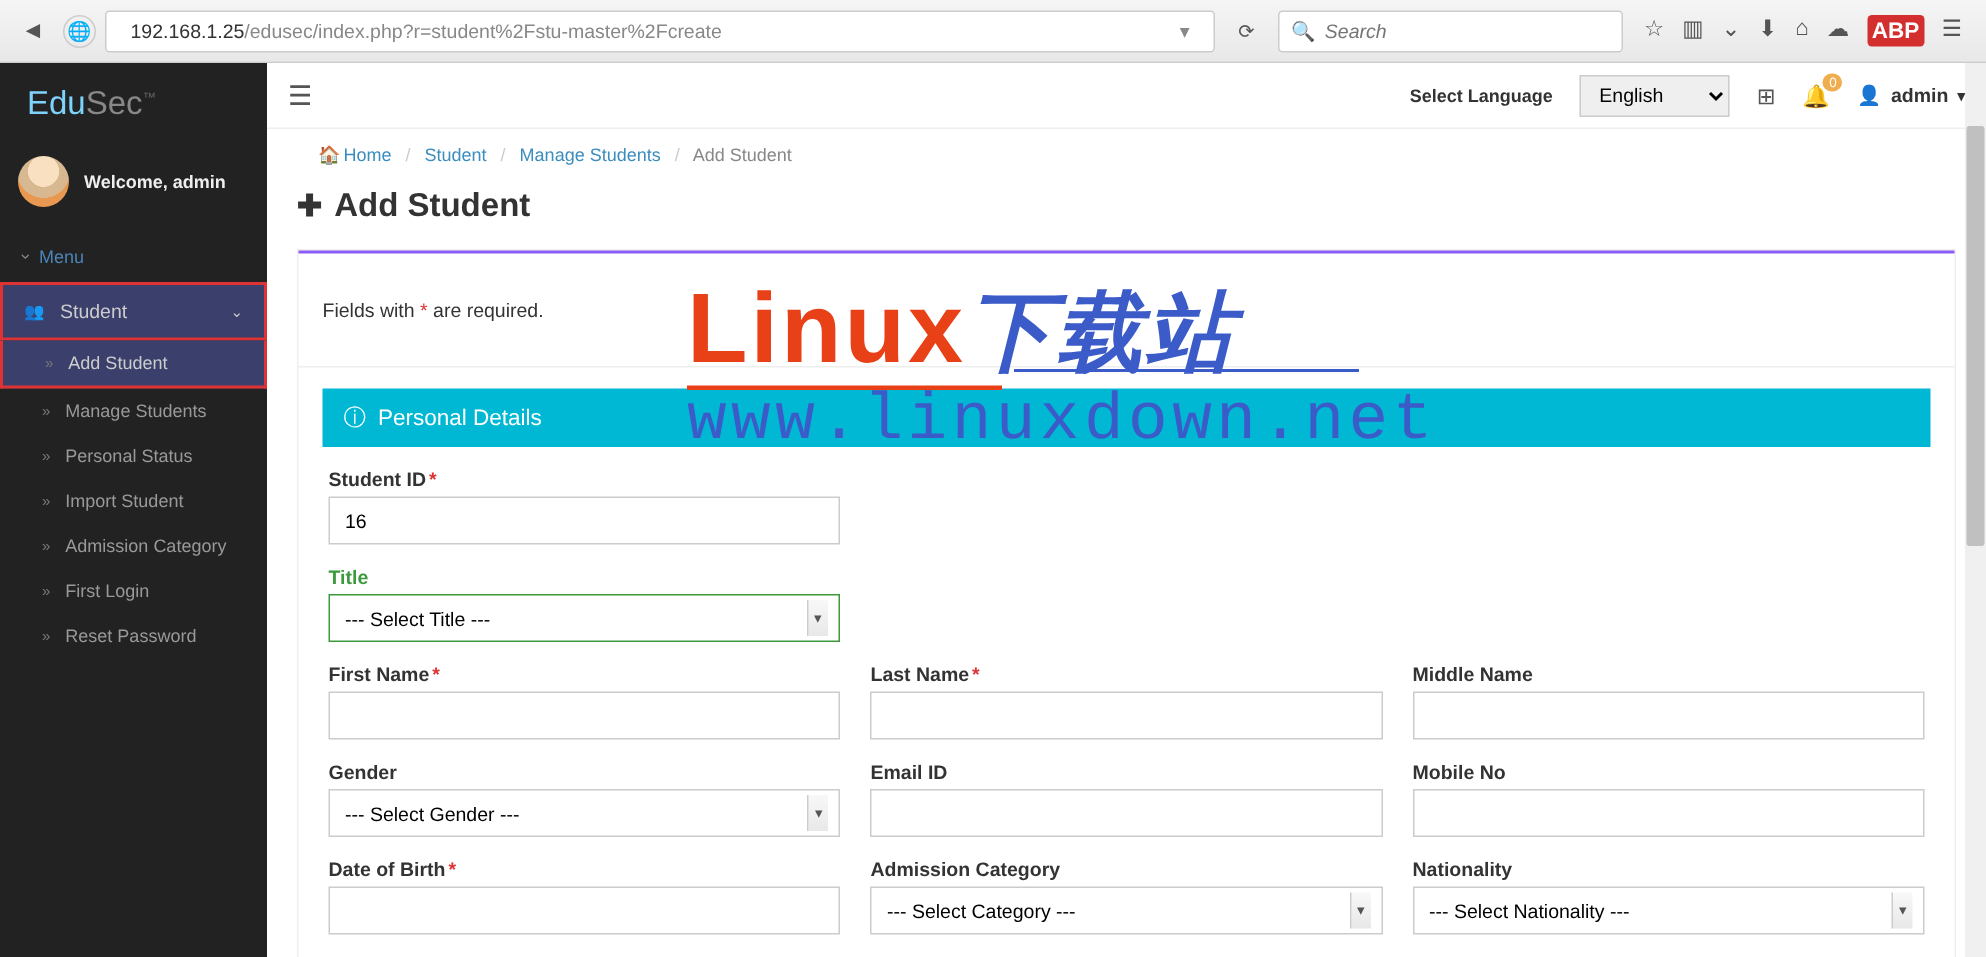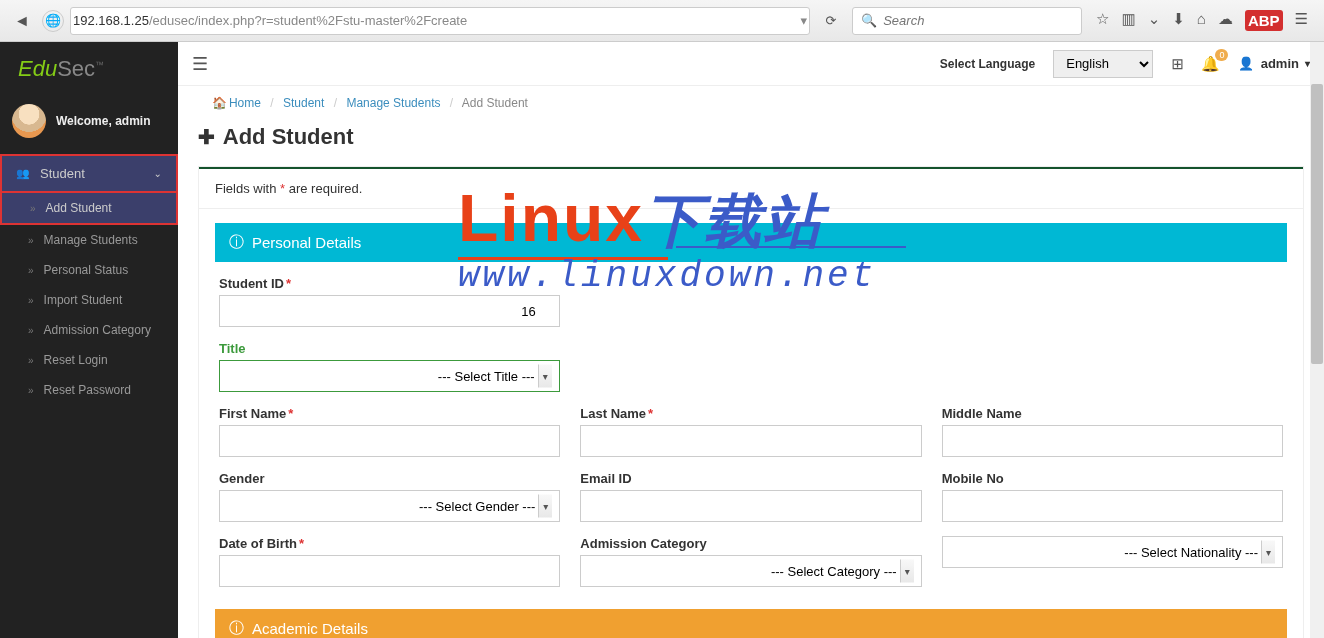--- a/index.html
+++ b/index.html
@@ -1,37 +1,37 @@
 <!DOCTYPE html>
 <html><head>
   <meta charset="utf-8">
   <style>
     * { margin: 0; padding: 0; box-sizing: border-box; font-family: "Helvetica Neue", Helvetica, Arial, sans-serif; }
     body { background: #f5f5f5; font-size: 13px; color: #333; overflow: hidden; }
     
     
     .browser-chrome { height: 42px; background: linear-gradient(#f5f5f5,#e8e8e8); border-bottom: 1px solid #ccc; display: flex; align-items: center; padding: 0 8px; gap: 6px; }
     .nav-btn { width: 28px; height: 28px; border-radius: 4px; display: flex; align-items: center; justify-content: center; color: #555; font-size: 16px; cursor: pointer; }
-    .url-bar { flex: 1; height: 28px; background: #fff; border: 1px solid #ccc; border-radius: 3px; display: flex; align-items: center; padding: 0 2px; gap: 2px; }
+    .url-bar { flex: 1; height: 28px; background: #fff; border: 1px solid #ccc; border-radius: 3px; display: flex; align-items: center; padding: 0 16px; gap: 2px; }
     .url-host { color: #333; font-weight: normal; }
     .url-path { color: #888; }
     .refresh-btn { width: 30px; text-align: center; color: #555; cursor: pointer; }
     .search-bar { width: 230px; height: 28px; background: #fff; border: 1px solid #ccc; border-radius: 3px; display: flex; align-items: center; padding: 0 8px; gap: 6px; }
     .search-bar input { flex: 1; border: none; outline: none; font-size: 13px; color: #888; font-style: italic; }
     .chrome-icons { display: flex; gap: 12px; padding: 0 8px; color: #555; }
     .chrome-icons span { cursor: pointer; font-size: 15px; }
     .abp { background: #d32f2f; color: #fff; font-size: 9px; font-weight: bold; padding: 2px 3px; border-radius: 3px; }
     
     
     .app { display: flex; height: calc(100vh - 42px); }
     
     
     .sidebar { width: 178px; background: #222; color: #ccc; flex-shrink: 0; overflow-y: auto; }
     .logo { padding: 14px 18px; font-family: Georgia, serif; font-size: 22px; color: #888; }
-    .logo .edu { color: #84cc16; font-style: italic; }
+    .logo .edu { color: #7dd3fc; }
     .logo sup { font-size: 9px; color: #666; }
     .welcome { display: flex; align-items: center; gap: 10px; padding: 8px 12px 16px; }
     .avatar { width: 34px; height: 34px; border-radius: 50%; background: radial-gradient(circle at 50% 30%, #f8e0c0 35%, #d8b890 36%, #d8b890 60%, transparent 61%), #e89850; position: relative; }
     .welcome-text { font-size: 12px; font-weight: bold; color: #eee; }
     .menu-header { padding: 10px 14px; font-size: 12px; color: #4a84b8; cursor: pointer; }
     .menu-header::before { content: "‹"; display: inline-block; transform: rotate(-90deg); margin-right: 8px; color: #888; font-size: 12px; }
     .sidebar-item { padding: 10px 14px; font-size: 13px; color: #aaa; cursor: pointer; display: flex; align-items: center; gap: 10px; }
     .sidebar-item.parent { background: #3b3f6b; color: #ccc; border: 2px solid #d33; border-right: 2px solid #d33; }
     .sidebar-item.parent .chev { margin-left: auto; font-size: 10px; }
     .sidebar-item .icon { width: 14px; color: #888; font-size: 11px; }
@@ -51,44 +51,44 @@
     .user-menu { display: flex; align-items: center; gap: 6px; font-size: 13px; font-weight: bold; cursor: pointer; }
     
     .breadcrumb { padding: 10px 34px; font-size: 12px; color: #888; }
     .breadcrumb a { color: #3b8dbd; text-decoration: none; }
     .breadcrumb .sep { margin: 0 6px; color: #ccc; }
     .bc-home-icon { color: #3b8dbd; margin-right: 2px; }
     
     .content { padding: 4px 20px 20px; overflow-y: auto; flex: 1; }
     .page-title { font-size: 22px; font-weight: bold; color: #333; margin-bottom: 16px; display: flex; align-items: center; gap: 8px; }
     .panel { background: #fff; border: 1px solid #eee; }
-    .required-note { padding: 12px 16px; font-size: 13px; color: #333; border-top: 2px solid #14532d; border-bottom: 1px solid #eee; }
+    .required-note { padding: 30px 16px; font-size: 13px; color: #333; border-top: 2px solid #8b5cf6; border-bottom: 1px solid #eee; }
     .required-note .star { color: #d33; }
     .panel-body { padding: 14px 16px; }
     .section-header { background: #00b8d4; color: #fff; padding: 10px 14px; font-size: 15px; display: flex; align-items: center; gap: 8px; }
     .section-header.orange { background: #f0a030; }
     .section-content { padding: 14px 4px 8px; }
     .form-row { display: flex; gap: 20px; margin-bottom: 14px; }
     .form-group { flex: 1; }
     .form-group.third { flex: 0 0 calc(33.333% - 14px); }
     .form-label { font-size: 13px; font-weight: bold; color: #333; margin-bottom: 4px; display: block; }
     .form-label.success { color: #3c9a3c; }
     .form-label .req { color: #d33; margin-left: 2px; }
-    .form-control { width: 100%; height: 32px; border: 1px solid #ccc; padding: 0 23px; font-size: 13px; background: #fff; text-align: right; }
+    .form-control { width: 100%; height: 32px; border: 1px solid #ccc; padding: 0 10px; font-size: 13px; background: #fff; }
     .form-control.success { border-color: #3c9a3c; }
     select.form-control { appearance: none; background: #fff; padding-right: 24px; }
     .select-wrap { position: relative; }
     .select-wrap::after { content: "▾"; position: absolute; right: 8px; top: 50%; transform: translateY(-50%); pointer-events: none; color: #555; font-size: 10px; background: linear-gradient(#f8f8f8,#e8e8e8); padding: 6px 4px; border-left: 1px solid #ccc; }
     
     
     .watermark { position: absolute; left: 280px; top: 138px; pointer-events: none; z-index: 50; }
     .wm-line1 { font-family: "SimSun","KaiTi","STKaiti", serif; font-size: 60px; font-weight: bold; letter-spacing: 2px; }
     .wm-l { color: #e84118; font-family: Arial; font-weight: bold; font-size: 66px; }
     .wm-cn { color: #3b5bc8; font-family: "KaiTi","STKaiti","SimSun", serif; font-size: 58px; font-style: italic; margin-top: 44px; }
-    .wm-line2 { font-family: "Courier New", monospace; font-size: 36px; color: #3b5bc8; letter-spacing: 3px; margin-top: -6px; font-style: italic; }
+    .wm-line2 { font-family: "Courier New", monospace; font-size: 44px; color: #3b5bc8; letter-spacing: 3px; margin-top: -6px; }
     .wm-underline { height: 3px; background: #e84118; width: 210px; margin-top: -4px; margin-bottom: 2px; }
     .wm-underline2 { height: 2px; background: #3b5bc8; width: 230px; position: absolute; left: 218px; top: 66px; }
     
     .scrollbar-track { position: absolute; right: 0; top: 0; bottom: 0; width: 14px; background: #f0f0f0; }
     .scrollbar-thumb { position: absolute; right: 1px; top: 42px; width: 12px; height: 280px; background: #c0c0c0; border-radius: 2px; }
   </style>
 </head>
 <body>
 
 <div class="browser-chrome">
@@ -118,20 +118,21 @@
 <div class="app">
 
   <div class="sidebar">
     <div class="logo">
       <span class="edu">Edu</span><span>Sec</span><sup>™</sup>
     </div>
     <div class="welcome">
       <div class="avatar"></div>
       <div class="welcome-text">Welcome, admin</div>
     </div>
+    <div class="menu-header">Menu</div>
     <div class="sidebar-item parent">
       <span class="icon">👥</span>
       <span>Student</span>
       <span class="chev">⌄</span>
     </div>
     <div class="sidebar-sub active">
         <span class="sub-icon">»</span>
         <span>Add Student</span>
       </div>
     <div class="sidebar-sub">
@@ -145,21 +146,21 @@
     <div class="sidebar-sub">
         <span class="sub-icon">»</span>
         <span>Import Student</span>
       </div>
     <div class="sidebar-sub">
         <span class="sub-icon">»</span>
         <span>Admission Category</span>
       </div>
     <div class="sidebar-sub">
         <span class="sub-icon">»</span>
-        <span>Reset Login</span>
+        <span>First Login</span>
       </div>
     <div class="sidebar-sub">
         <span class="sub-icon">»</span>
         <span>Reset Password</span>
       </div>
   </div>
 
   <div class="main">
     <div class="topbar">
       <div class="hamburger">☰</div>
@@ -245,20 +246,21 @@
             <div class="form-row">
               <div class="form-group">
                 <label class="form-label"><span>Date of Birth</span><span class="req">*</span></label>
                 <input class="form-control" style="">
               </div>
               <div class="form-group">
                 <label class="form-label">Admission Category</label>
                 <div class="select-wrap"><select class="form-control"><option>--- Select Category ---</option></select></div>
               </div>
               <div class="form-group">
+                <label class="form-label">Nationality</label>
                 <div class="select-wrap"><select class="form-control"><option>--- Select Nationality ---</option></select></div>
               </div>
             </div>
           </div>
 
           <div class="section-header orange">
             <span>ⓘ</span>
             <span>Academic Details</span>
           </div>
 

